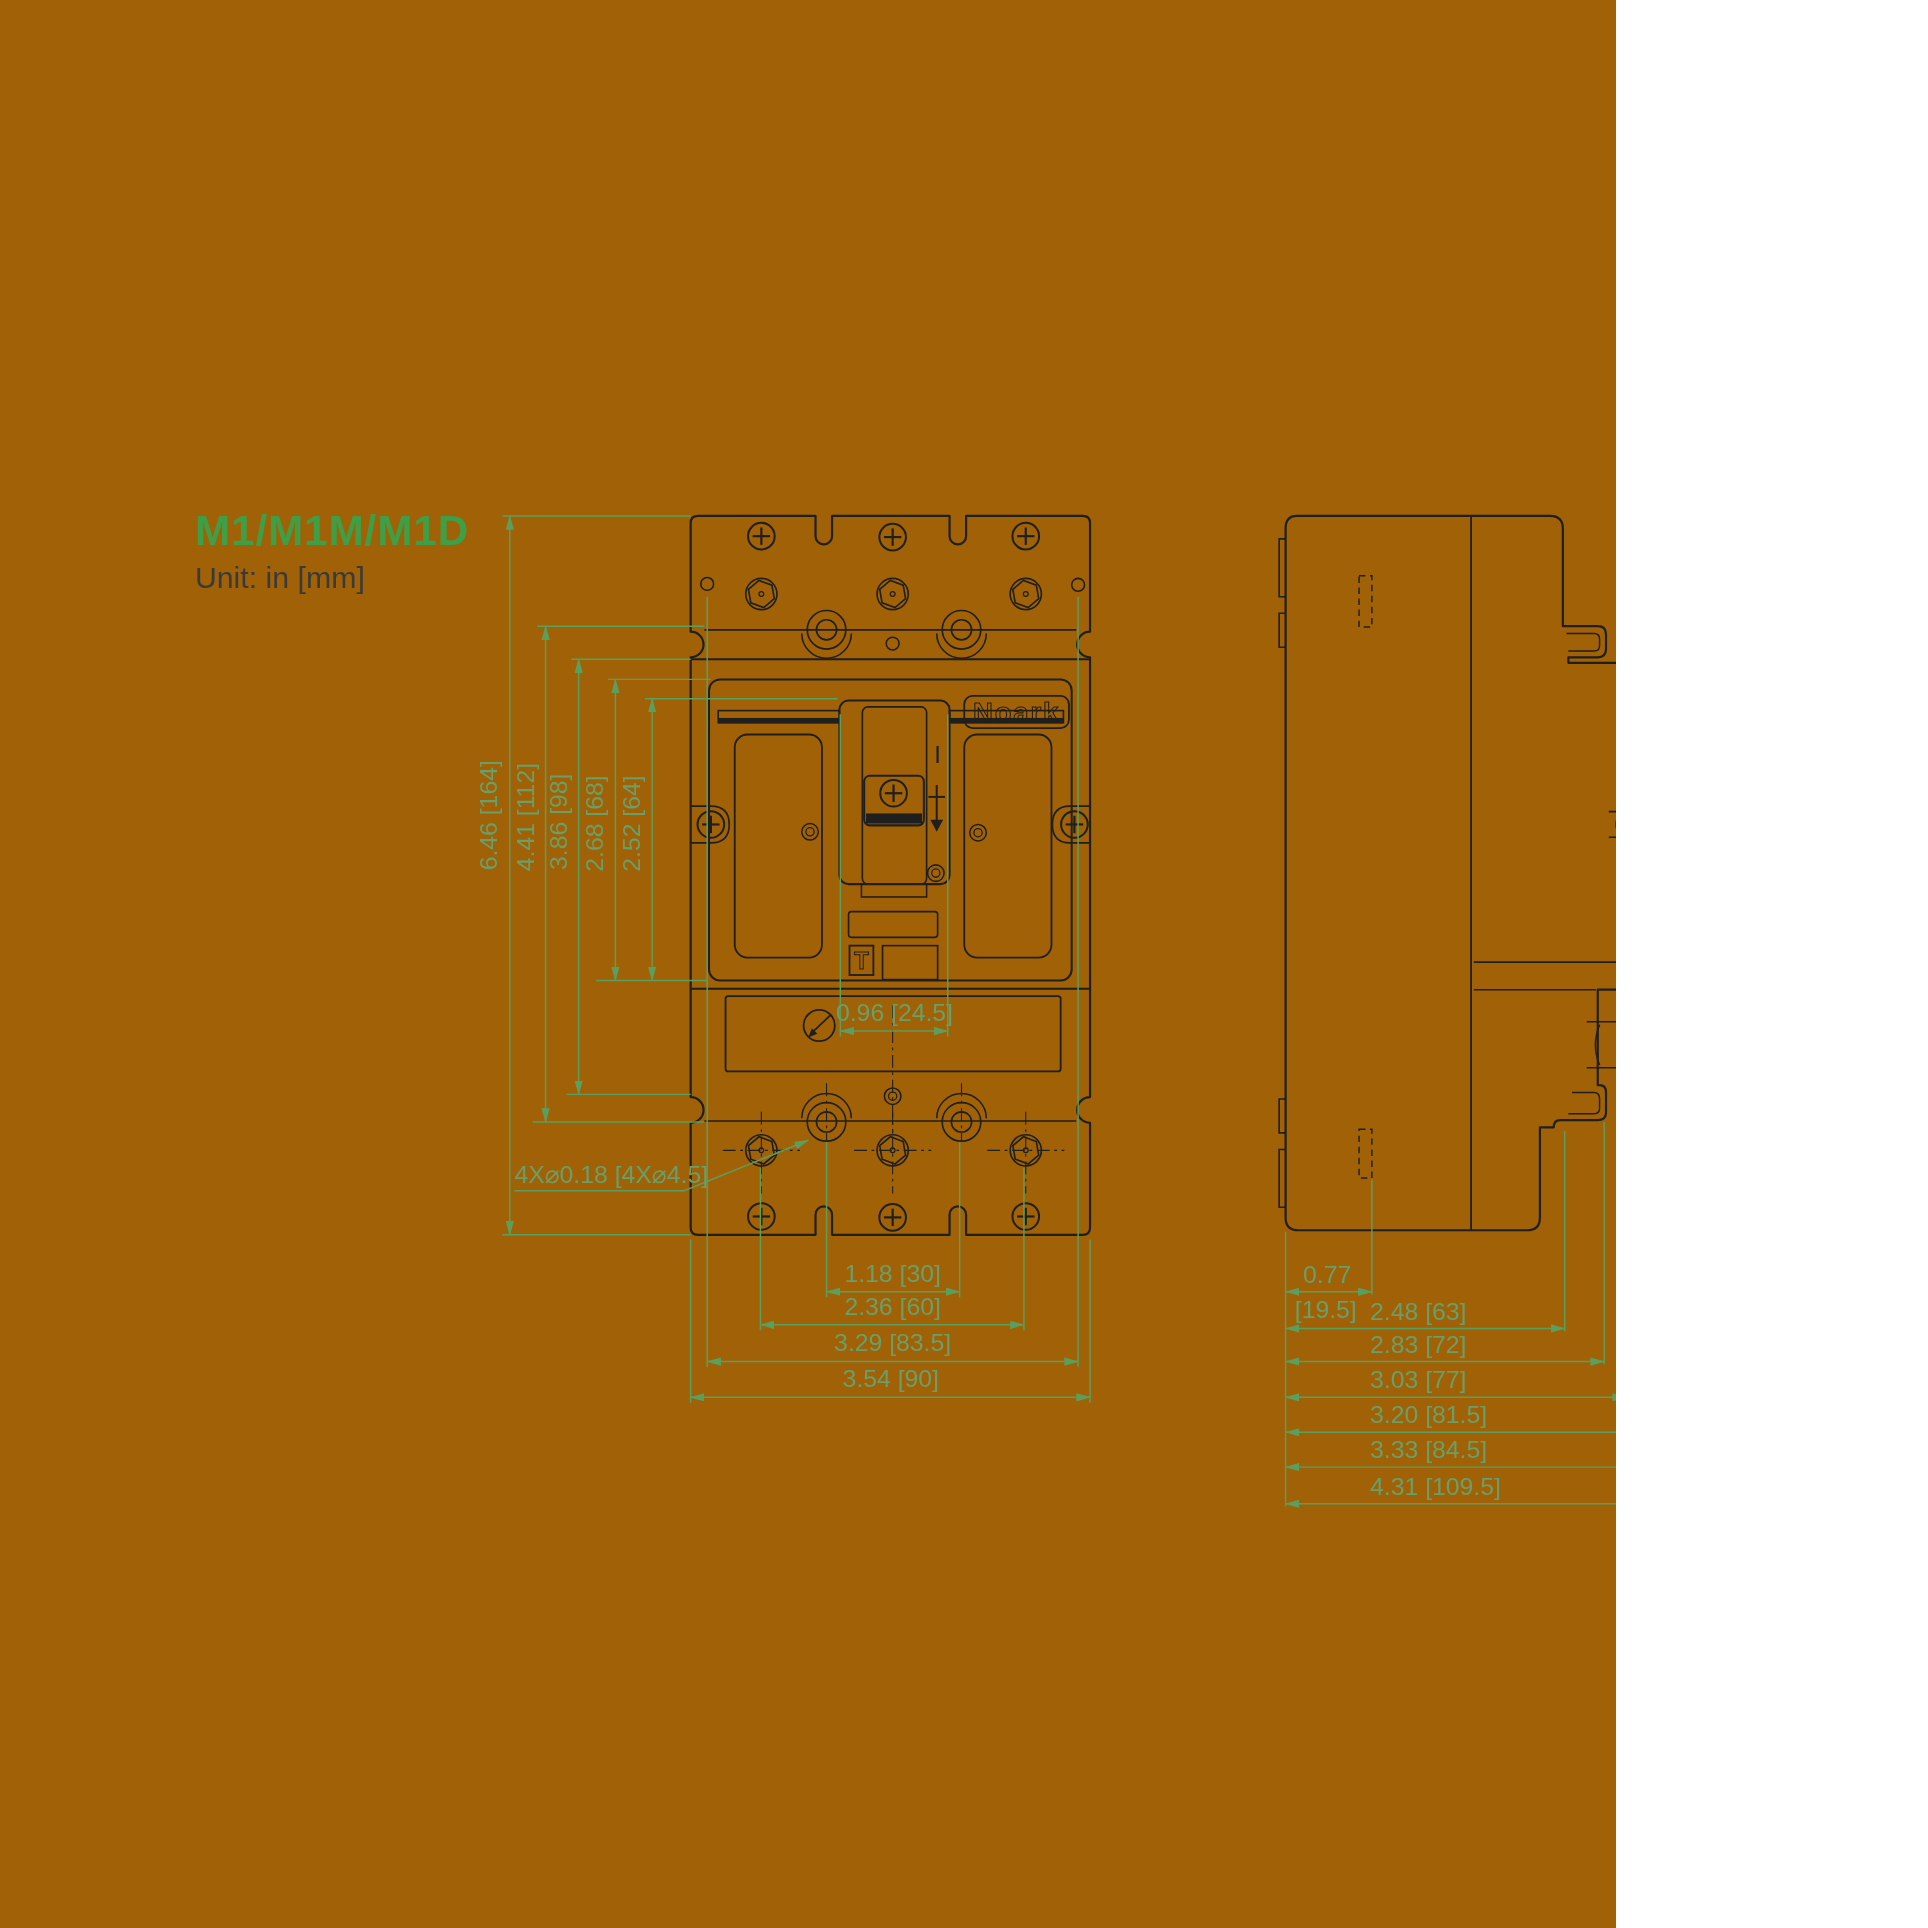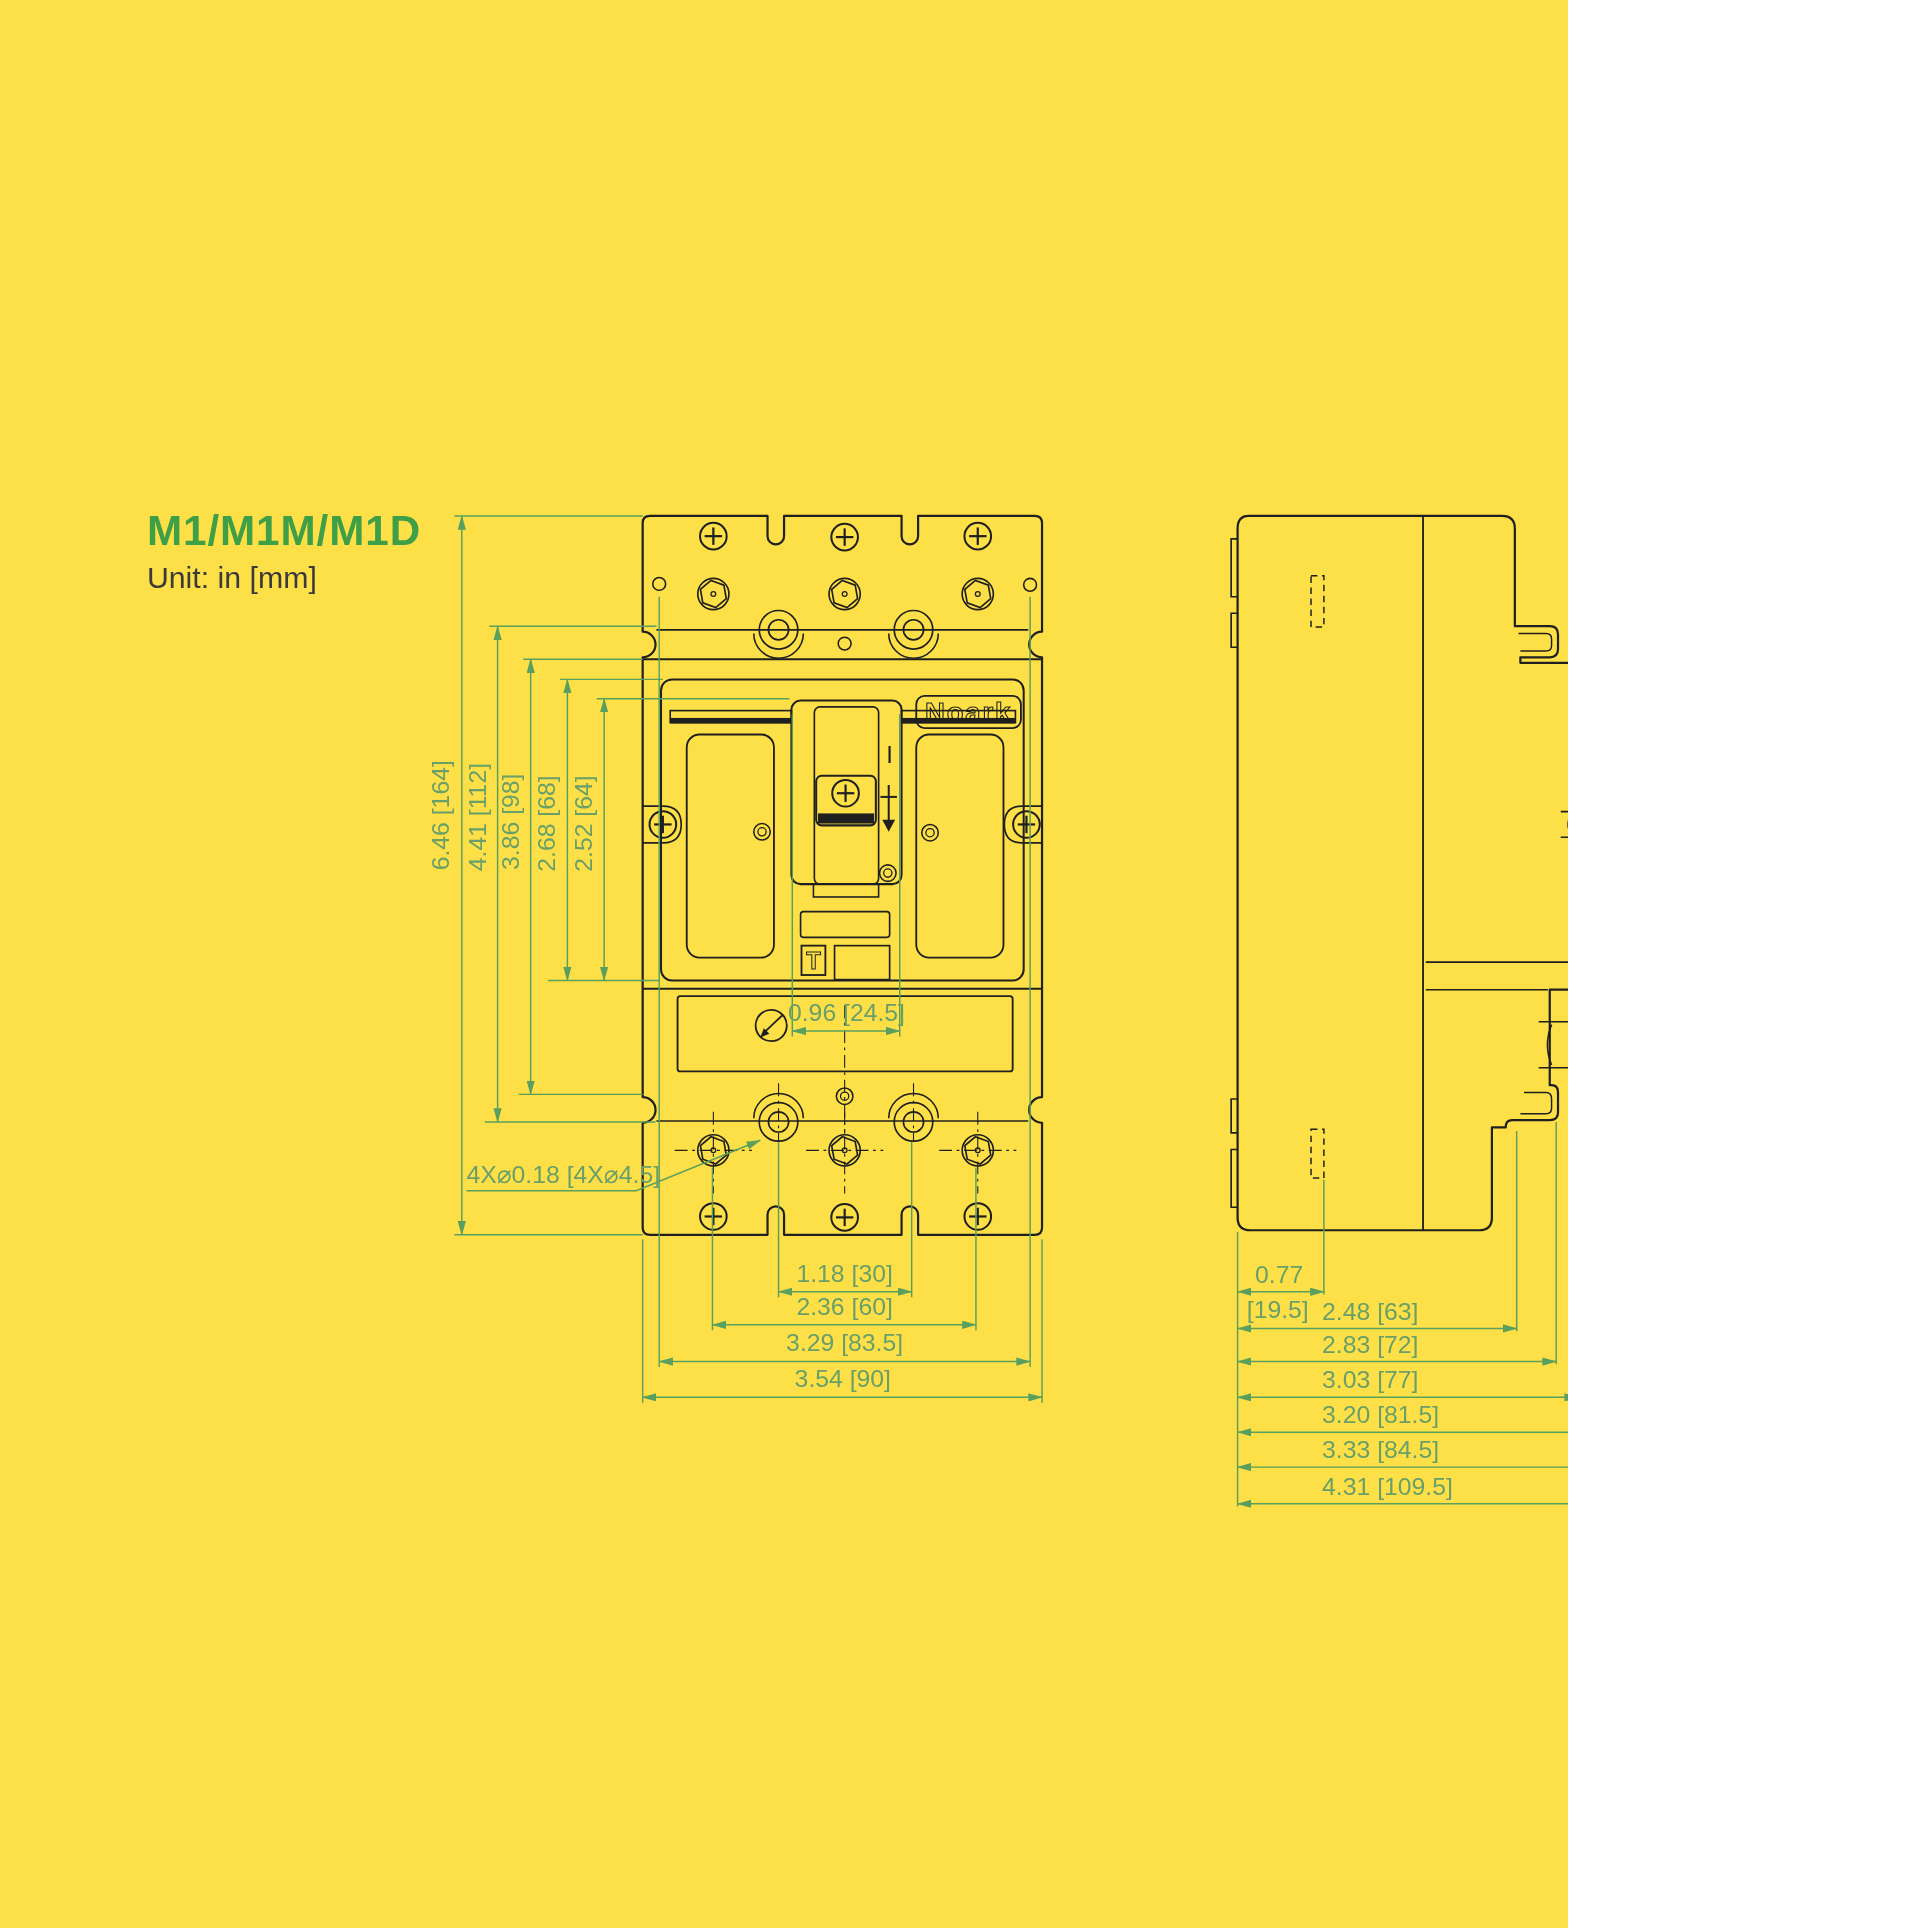--- a/index.html
+++ b/index.html
@@ -1,16 +1,16 @@
 <!DOCTYPE html>
 <html style="font-size:14.7px"><head>
 <meta charset="utf-8">
 <style>
   html,body{margin:0;padding:0;background:#ffffff;}
-  .page{width:1568px;height:1928px;position:relative;background:#fde047;overflow:hidden;}
+  .page{width:1568px;height:1928px;position:relative;background:#a16207;overflow:hidden;padding-left:48px;}
   svg{display:block;}
   text{font-family:"Liberation Sans", sans-serif;}
   .dimtxt{fill:#699f69;font-size:27px;}
   .blk{stroke:#1f1f1f;fill:none;}
   .grn{stroke:#5b9f5f;fill:none;stroke-width:1.6;}
   .title-txt{fill:#3f9f46;font-size:46px;font-weight:bold;letter-spacing:1px;}
   .unit-txt{fill:#3a3a3a;font-size:33px;}
 </style>
 </head>
 <body>

